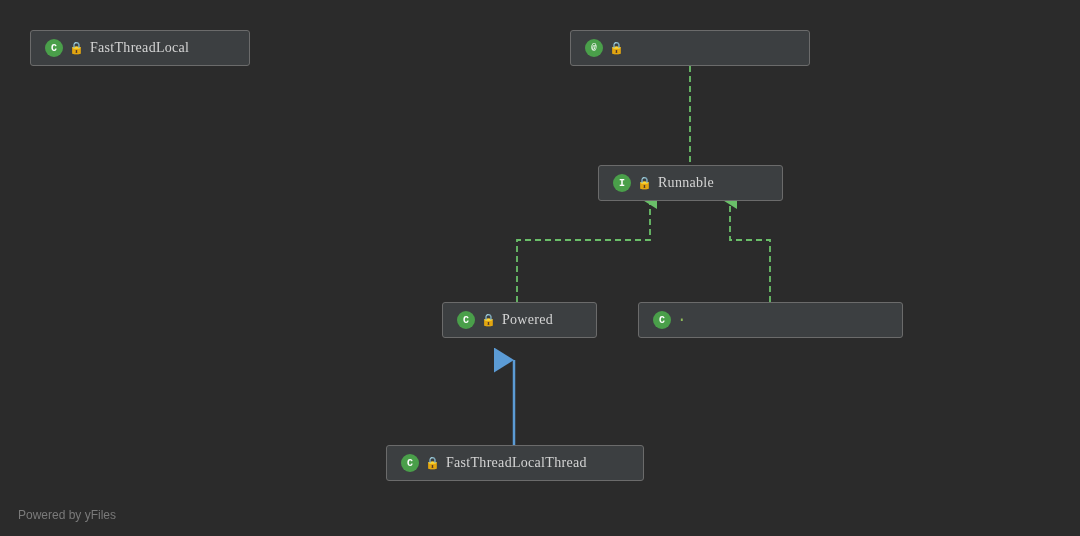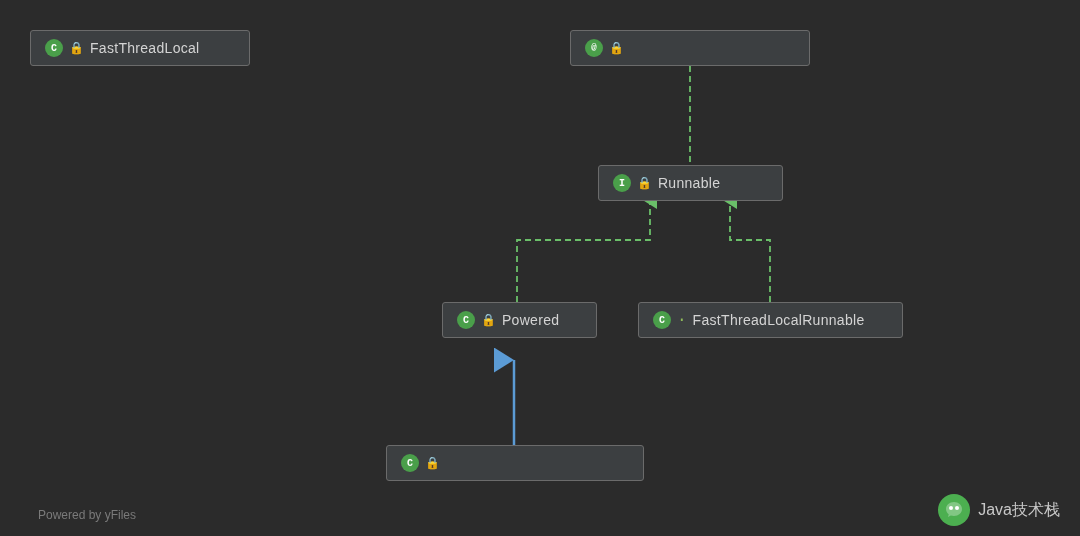--- a/index.html
+++ b/index.html
@@ -26,21 +26,21 @@
       padding: 8px 14px;
       display: flex;
       align-items: center;
       gap: 6px;
       white-space: nowrap;
     }
 
     .node-label {
       color: #d4d4d4;
       font-size: 14px;
-      font-family: Liberation Sans, sans-serif;
+      font-family: Liberation Serif, serif;
       letter-spacing: 0.3px;
     }
 
     .icon-circle {
       width: 18px;
       height: 18px;
       border-radius: 50%;
       display: flex;
       align-items: center;
       justify-content: center;
@@ -74,21 +74,20 @@
       pointer-events: none;
     }
 
     .powered-by {
       position: absolute;
       bottom: 14px;
       left: 18px;
       color: #7a7a7a;
       font-size: 12px;
       font-family: Arial, sans-serif;
-      margin-left: 20px;
     }
 
     .watermark {
       position: absolute;
       bottom: 10px;
       right: 20px;
       display: flex;
       align-items: center;
       gap: 8px;
     }
@@ -155,37 +154,26 @@
 
   <div class="node" style="left: 442px; top: 302px; width: 155px;">
     <div class="icon-circle icon-c">C</div>
     <span class="lock-icon">🔒</span>
     <span class="node-label">Powered</span>
   </div>
 
   <div class="node" style="left: 638px; top: 302px; width: 265px;">
     <div class="icon-circle icon-c">C</div>
     <span class="dot-icon">·</span>
-    <span class="node-label">FastThreadLocalRunnable</span>
   </div>
 
   <div class="node" style="left: 386px; top: 445px; width: 258px;">
     <div class="icon-circle icon-c">C</div>
     <span class="lock-icon">🔒</span>
+    <span class="node-label">FastThreadLocalThread</span>
   </div>
 
   <div class="powered-by">
     <span>Powered by yFiles</span>
   </div>
 
-  <div class="watermark">
-    <div class="wechat-icon">
-
-      <svg width="20" height="20" viewBox="0 0 20 20" fill="none">
-        <circle cx="7" cy="8" r="2" fill="white"></circle>
-        <circle cx="13" cy="8" r="2" fill="white"></circle>
-        <path d="M10 2C5.58 2 2 5.13 2 9c0 2.1 1.05 3.97 2.7 5.24L4 17l2.8-1.4C7.8 15.85 8.88 16 10 16c4.42 0 8-3.13 8-7s-3.58-7-8-7z" fill="white" fill-opacity="0.3"></path>
-      </svg>
-    </div>
-    <span class="watermark-text">Java技术栈</span>
-  </div>
 
 </div>
 
 </body></html>

